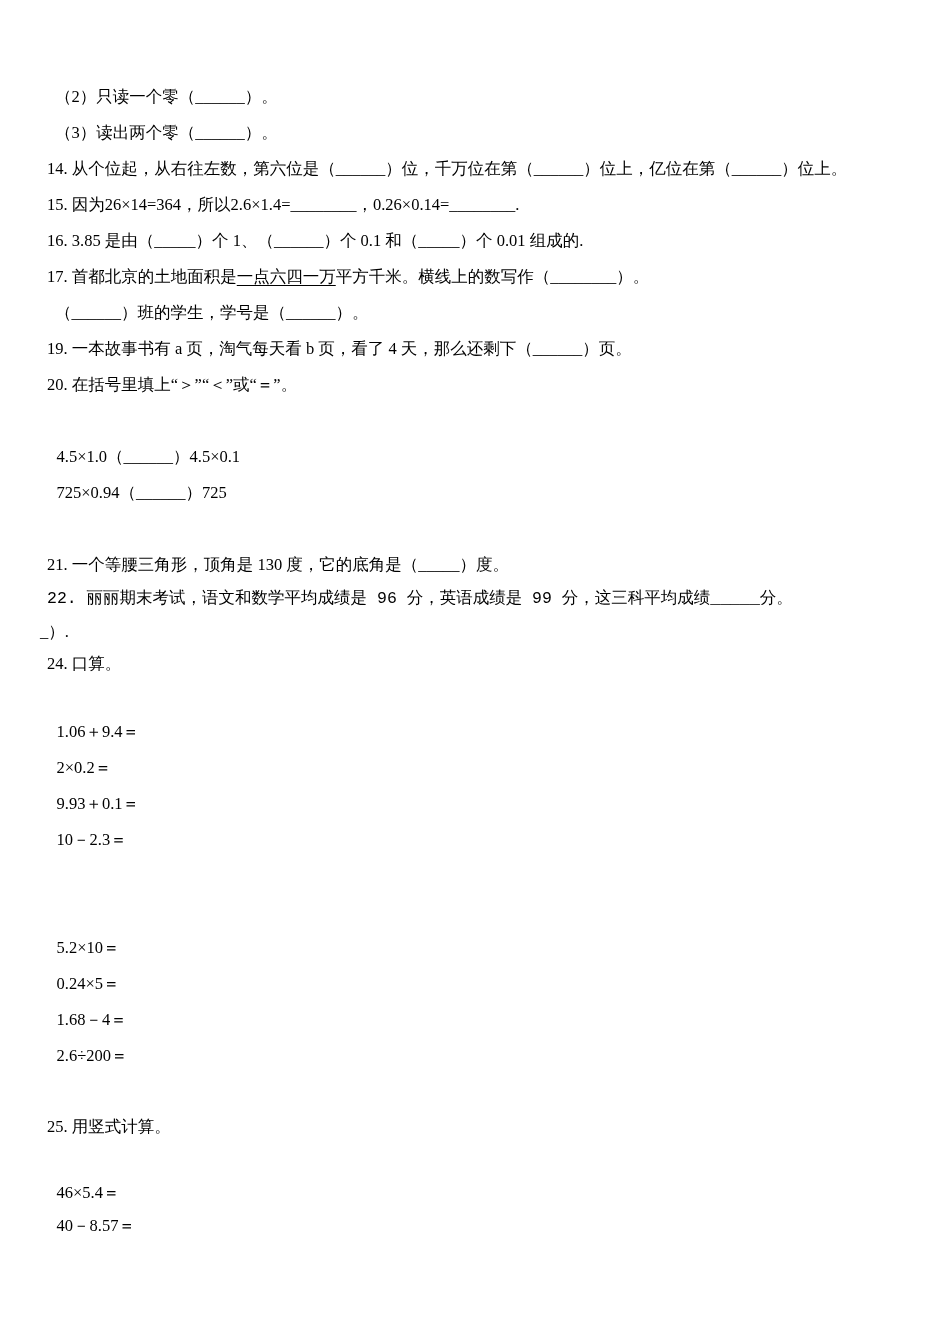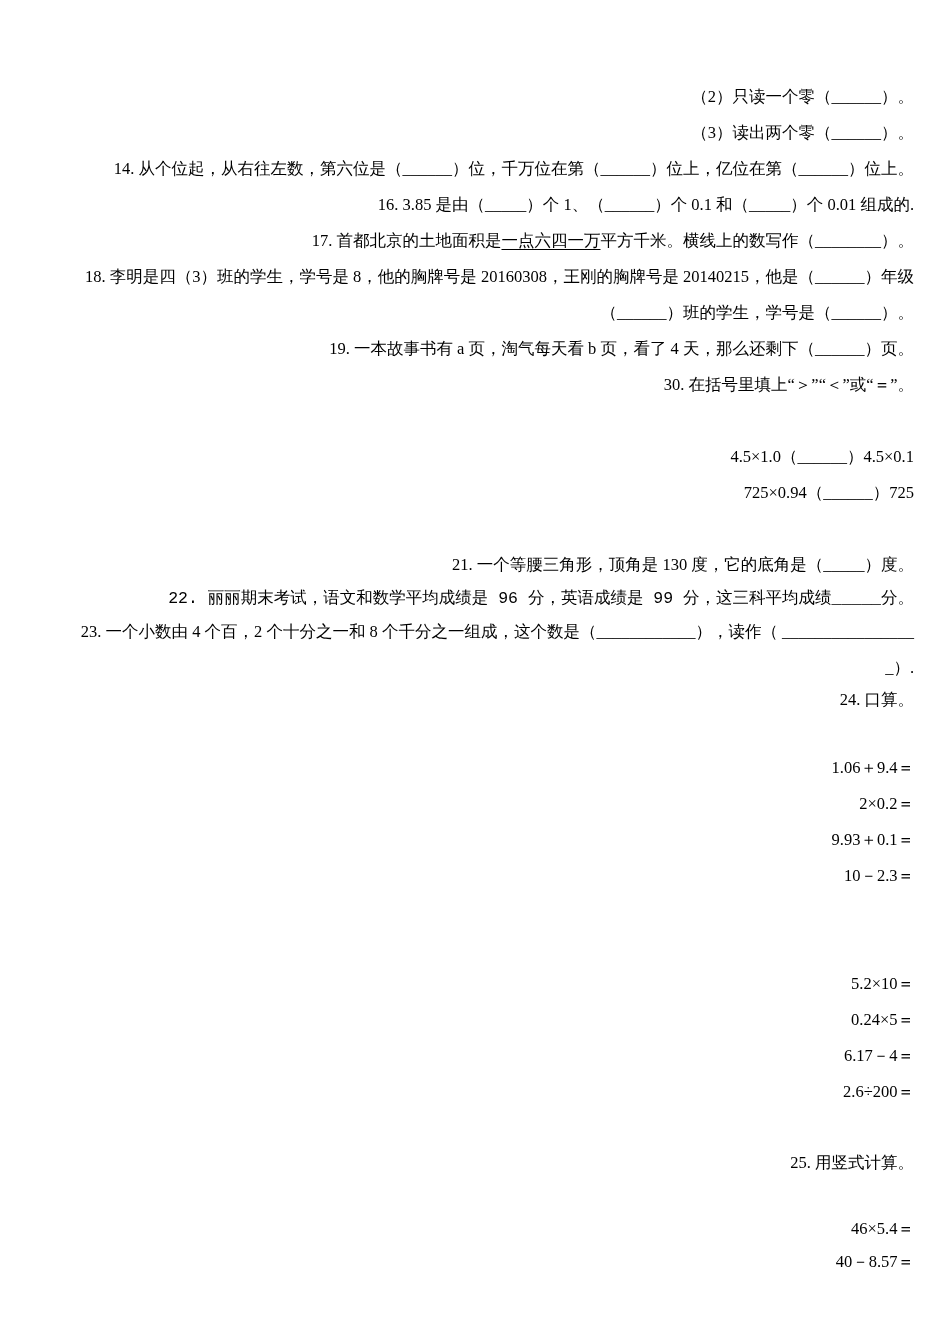--- a/index.html
+++ b/index.html
@@ -5,64 +5,63 @@
   html,body{margin:0;padding:0;}
   body{
     width:950px;
     min-height:1344px;
     background:#ffffff;
     color:#000000;
     font-family:"Liberation Serif","DejaVu Serif",serif;
     font-size:16.5px;
   }
   .page{padding:79px 36px 40px 40px;}
-  p{margin:0;line-height:36px;white-space:pre-wrap;text-align:right;}
+  p{margin:0;line-height:36px;white-space:pre-wrap;}
   .sub{padding-left:15px;}
   .num{padding-left:7px;}
   .noind{padding-left:0;}
   .lh31{line-height:31px;font-family:Liberation Mono, monospace;}
   .lh33{line-height:33px;}
   .lh28{line-height:28px;}
   .uline{text-decoration:underline;text-underline-offset:3px;margin-top:12px;}
   .calc-row span{display:inline-block;}
 </style>
 </head>
 <body>
 
 <div class="page">
 
   <p class="sub">（2）只读一个零（______）。</p>
   <p class="sub">（3）读出两个零（______）。</p>
   <p class="num">14. 从个位起，从右往左数，第六位是（______）位，千万位在第（______）位上，亿位在第（______）位上。</p>
+  <p class="num">15. 因为26×14=364，所以2.6×1.4=________，0.26×0.14=________.</p>
   <p class="num">16. 3.85 是由（_____）个 1、（______）个 0.1 和（_____）个 0.01 组成的.</p>
   <p class="num"><span>17. 首都北京的土地面积是</span><span class="uline">一点六四一万</span><span>平方千米。横线上的数写作（________）。</span></p>
-  <p class="num">18. 李明是四（3）班的学生，学号是 8，他的胸牌号是 20160308，王刚的胸牌号是 20140215，他是（______）年级</p>
   <p class="sub">（______）班的学生，学号是（______）。</p>
   <p class="num">19. 一本故事书有 a 页，淘气每天看 b 页，看了 4 天，那么还剩下（______）页。</p>
-  <p class="num">30. 在括号里填上“＞”“＜”或“＝”。</p>
+  <p class="num">20. 在括号里填上“＞”“＜”或“＝”。</p>
   <p class="noind calc-row">
     <span style="width:207px">4.5×1.0（______）4.5×0.1</span>
     <span>725×0.94（______）725</span>
   </p>
   <p class="num">21. 一个等腰三角形，顶角是 130 度，它的底角是（_____）度。</p>
   <p class="num lh31">22. 丽丽期末考试，语文和数学平均成绩是 96 分，英语成绩是 99 分，这三科平均成绩_____分。</p>
-  <p class="num">23. 一个小数由 4 个百，2 个十分之一和 8 个千分之一组成，这个数是（____________），读作（ ________________</p>
   <p class="noind">_）.</p>
 
   <p class="num lh28">24. 口算。</p>
   <p class="noind calc-row">
     <span style="width:120px">1.06＋9.4＝</span>
     <span style="width:90px">2×0.2＝</span>
     <span style="width:130px">9.93＋0.1＝</span>
     <span>10－2.3＝</span>
   </p>
   <p class="noind calc-row">
     <span style="width:108px">5.2×10＝</span>
     <span style="width:97px">0.24×5＝</span>
-    <span style="width:120px">6.17－4＝</span>
+    <span style="width:120px">1.68－4＝</span>
     <span>2.6÷200＝</span>
   </p>
   <p class="num lh33">25. 用竖式计算。</p>
   <p class="noind calc-row lh33">
     <span style="width:135px">46×5.4＝</span>
     <span style="width:160px">40－8.57＝</span>
     
   </p>
 
 </div>

